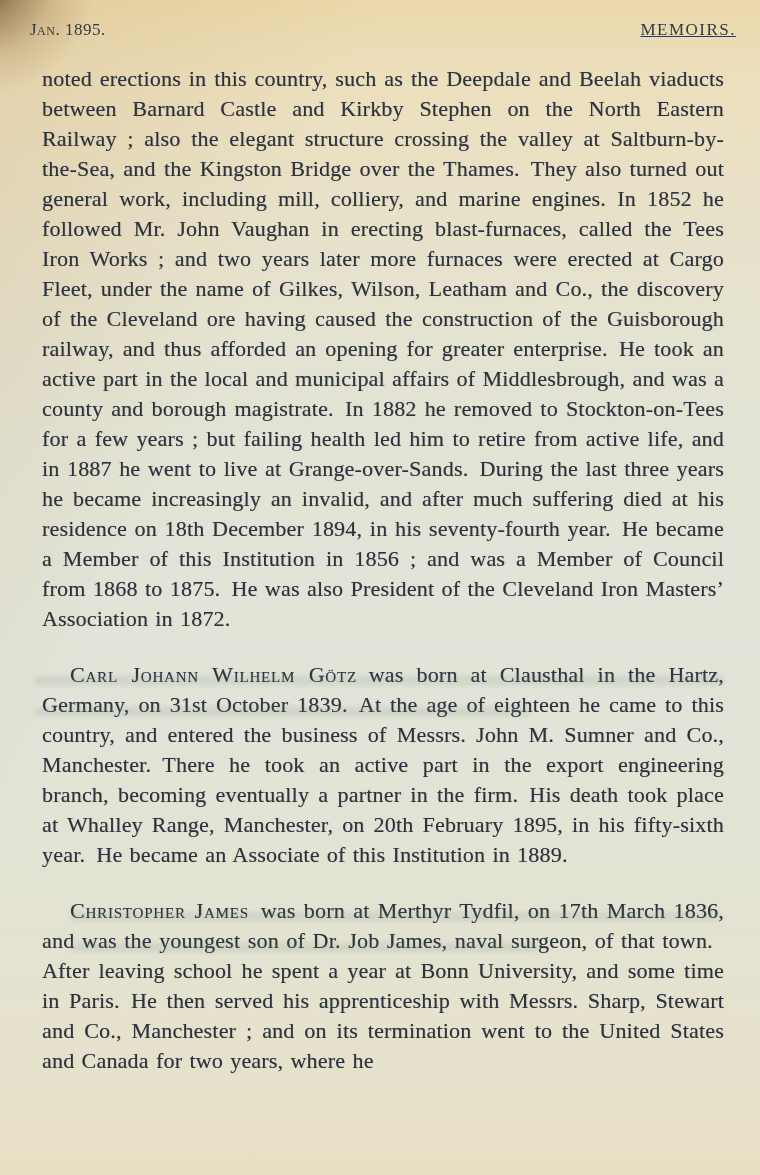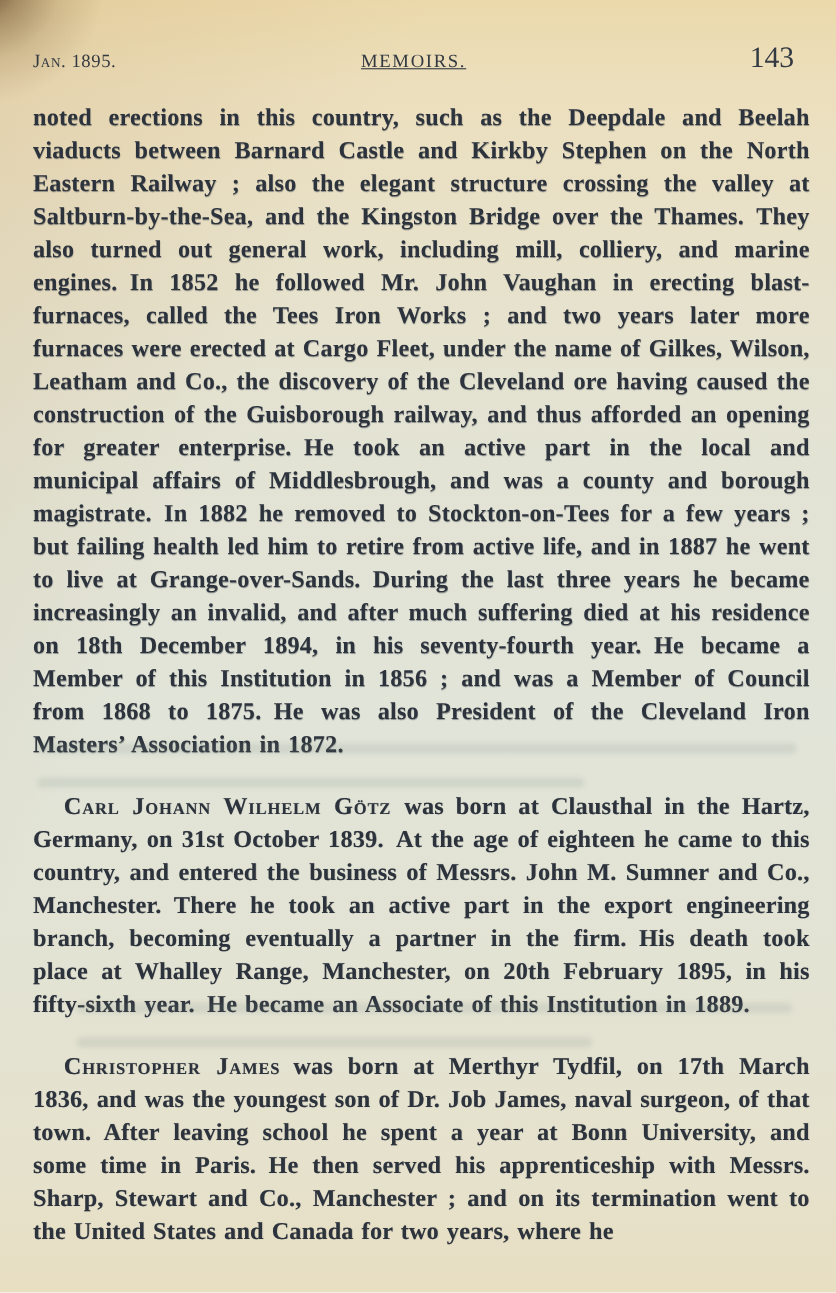--- a/index.html
+++ b/index.html
@@ -9,21 +9,21 @@
     overflow: hidden;
     font-family: "Liberation Serif", "DejaVu Serif", serif;
     position: relative;
     
     background:
       radial-gradient(circle at -15px -15px, rgba(74,48,22,0.80) 0px, rgba(94,64,32,0.45) 34px, rgba(120,88,48,0.18) 70px, rgba(120,88,48,0) 110px),
       linear-gradient(115deg, rgba(196,160,104,0.22) 0%, rgba(196,160,104,0.00) 30%),
       linear-gradient(180deg, #ebd9ab 0px, #ecdfbd 80px, #e8e1c8 200px, #e3e3d4 400px, #e1e4d8 650px, #e3e3d3 900px, #e6e1cb 1080px, #e8dfc2 1175px);
   }
 
-  .scan-page { position: relative; width: 100%; height: 100%; box-sizing: border-box; padding: 37px 24px 0 30px; }
+  .scan-page { position: relative; width: 100%; height: 100%; box-sizing: border-box; padding: 20px 24px 0 30px; }
 
   
   .ghost { position: absolute; filter: blur(2.5px); pointer-events: none; }
   .ghost .bar { height: 9px; border-radius: 4px; background: rgba(118,134,128,0.16); margin-bottom: 22px; }
   .ghost .bar.short { width: 72%; }
 
   .page-header {
     display: flex; align-items: baseline; justify-content: space-between;
     color: #343a41;
   }
@@ -34,34 +34,33 @@
   .body-text {
     margin-top: 24px;
     font-size: 22px;
     line-height: 30px;
     color: #2d333c;
     text-align: justify;
     letter-spacing: 0.2px;
     word-spacing: 1.5px;
     text-shadow: 0.3px 0.3px 0.7px rgba(43,49,60,0.45);
   }
-  .para { margin: 0; font-weight: bold; }
+  .para { margin: 12px; }
   .para + .para { margin-top: 26px; text-indent: 28px; }
   .lead { font-variant: small-caps; letter-spacing: 0.8px; }
   .lead::after { content: "\2002"; }
 </style>
 </head>
 <body>
 
 <div class="scan-page">
 
   <div class="page-header">
     <div class="hdr-left">Jan. 1895.</div>
     <div class="hdr-center">MEMOIRS.</div>
-    <div class="hdr-right">143</div>
   </div>
 
   <div class="body-text">
     <p class="para">
       <span>noted erections in this country, such as the Deepdale and Beelah viaducts between Barnard Castle and Kirkby Stephen on the North Eastern Railway ; also the elegant structure crossing the valley at Saltburn-by-the-Sea, and the Kingston Bridge over the Thames. They also turned out general work, including mill, colliery, and marine engines. In 1852 he followed Mr. John Vaughan in erecting blast-furnaces, called the Tees Iron Works ; and two years later more furnaces were erected at Cargo Fleet, under the name of Gilkes, Wilson, Leatham and Co., the discovery of the Cleveland ore having caused the construction of the Guisborough railway, and thus afforded an opening for greater enterprise. He took an active part in the local and municipal affairs of Middlesbrough, and was a county and borough magistrate. In 1882 he removed to Stockton-on-Tees for a few years ; but failing health led him to retire from active life, and in 1887 he went to live at Grange-over-Sands. During the last three years he became increasingly an invalid, and after much suffering died at his residence on 18th December 1894, in his seventy-fourth year. He became a Member of this Institution in 1856 ; and was a Member of Council from 1868 to 1875. He was also President of the Cleveland Iron Masters’ Association in 1872.</span>
     </p>
     <p class="para">
       <span class="lead">Carl Johann Wilhelm Götz</span><span>was born at Clausthal in the Hartz, Germany, on 31st October 1839. At the age of eighteen he came to this country, and entered the business of Messrs. John M. Sumner and Co., Manchester. There he took an active part in the export engineering branch, becoming eventually a partner in the firm. His death took place at Whalley Range, Manchester, on 20th February 1895, in his fifty-sixth year. He became an Associate of this Institution in 1889.</span>
     </p>
     <p class="para">

